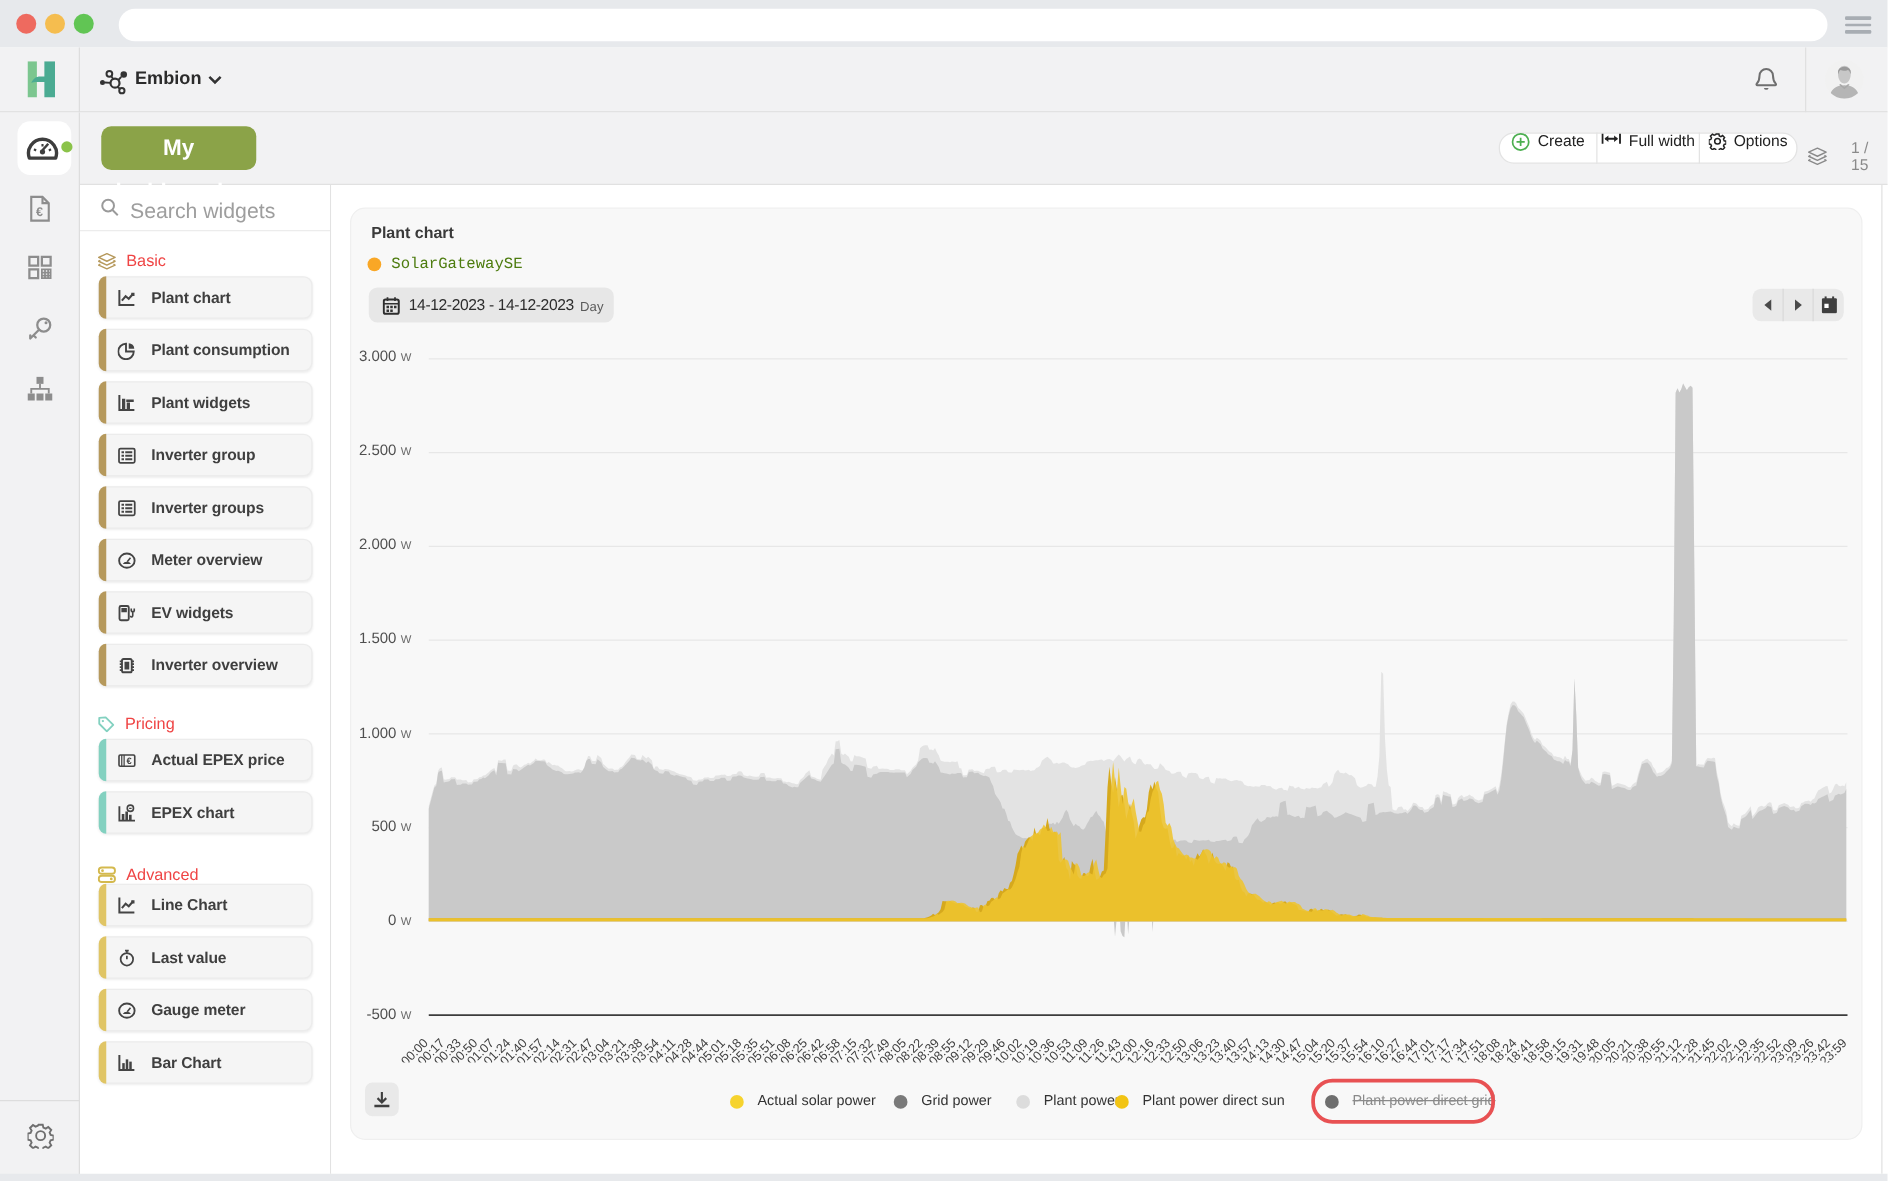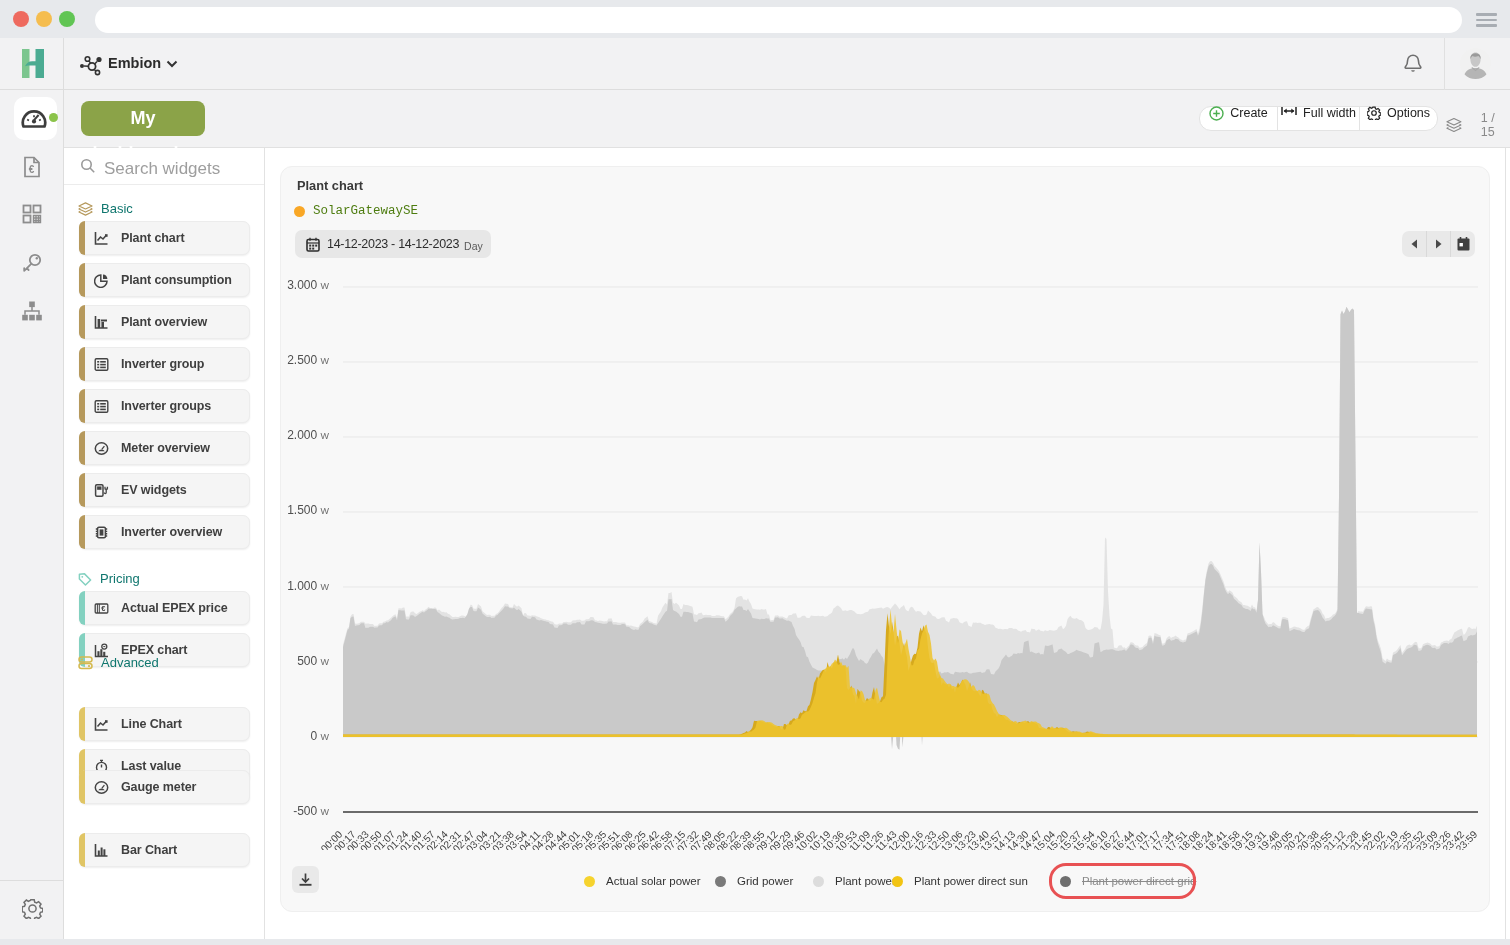--- a/index.html
+++ b/index.html
@@ -20,21 +20,21 @@
 .embion{position:absolute;left:44px;top:17px;font-size:14.5px;font-weight:bold;color:#2b2b2b}
 #bell{position:absolute;left:1403px;top:53px}
 #avsep{position:absolute;left:1444px;top:38px;width:1px;height:52px;background:#e0e0e0}
 #avatar{position:absolute;left:1460px;top:48px;width:31px;height:31px;border-radius:50%;background:#f2f2f2;overflow:hidden}
 #mydash{position:absolute;top:11px;width:124px;height:35px;background:#8ba348;border-radius:8px;color:#fff;font-weight:bold;font-size:18px;line-height:35px;text-align:center}
 #btngroup{position:absolute;left:1199px;top:106px;height:25px;background:#fff;border:1px solid #e3e3e3;border-radius:12px;display:flex;align-items:center}
 .bseg{height:25px;font-size:12.5px;color:#222;display:flex;align-items:flex-start;justify-content:center;gap:6px}
 .bsep{width:1px;height:25px;background:#e3e3e3}
 #layers115{position:absolute;left:1446px;top:111px;color:#8a8a8a;font-size:12.5px;display:flex;align-items:center;gap:19px}
 #searchrow{position:absolute;left:0;top:0;width:200px;height:37px;border-bottom:1px solid #ececec}
-.shead{position:absolute;left:78px;font-size:13px;color:#0f766e;display:flex;align-items:center;gap:8px}
+.shead{position:absolute;left:78px;font-size:13px;color:#ef4444;display:flex;align-items:center;gap:8px}
 .wcard{position:absolute;left:79px;width:171px;height:34px;background:#f5f5f5;border:1px solid #ececec;border-radius:7px;box-shadow:0 1px 2px rgba(0,0,0,0.07);display:flex;align-items:center}
 .accent{position:absolute;left:-1px;top:-1px;width:6px;height:34px;border-radius:7px 0 0 7px}
 .wicon{margin-left:14px;display:flex;align-items:center}
 .wlabel{margin-left:12px;font-size:12.5px;font-weight:bold;color:#3f3f3f;letter-spacing:-0.1px}
 #ctitle{position:absolute;left:297px;top:178px;font-size:12.8px;font-weight:bold;color:#3a3a3a}
 #sgse{position:absolute;left:313px;top:204px;font-family:"Liberation Mono",monospace;font-size:12.5px;color:#4d7c0f}
 #odot{position:absolute;left:294px;top:206px;width:11px;height:11px;border-radius:50%;background:#f9a726}
 #datepill{position:absolute;left:295px;top:230px;width:196px;height:28px;background:#e7e7e7;border-radius:7px;display:flex;align-items:center}
 #datepill .dtext{font-size:12.5px;color:#2d2d2d;margin-left:7px;white-space:nowrap;letter-spacing:-0.3px}
 #datepill .day{font-size:10.5px;color:#5a5a5a;margin-left:5px;position:relative;top:2px}
@@ -211,21 +211,21 @@
 <div class="wcard" style="top:305px">
     <div class="accent" style="background:#b6995c"></div>
     <span class="wicon">
       <svg class="" width="15" height="15" viewBox="0 0 15 15">
         <path d="M1.5 1v12h12" stroke="#444" stroke-width="1.6" fill="none"></path>
         <rect x="3.6" y="4" width="2.6" height="9" fill="#444"></rect>
         <rect x="7.4" y="7" width="2.6" height="6" fill="#444"></rect>
         <path d="M7 4.5h6v2h-6z" fill="#444"></path>
       </svg>
     </span>
-    <span class="wlabel">Plant overview</span>
+    <span class="wlabel">Plant widgets</span>
   </div>
 <div class="wcard" style="top:347px">
     <div class="accent" style="background:#b6995c"></div>
     <span class="wicon">
       <svg class="" width="15" height="15" viewBox="0 0 15 15">
         <rect x="1.2" y="1.8" width="12.6" height="11.4" rx="1.2" stroke="#444" stroke-width="1.4" fill="none"></rect>
         <rect x="3.2" y="4" width="2" height="1.6" fill="#444"></rect>
         <rect x="6.2" y="4" width="5.6" height="1.6" fill="#444"></rect>
         <rect x="3.2" y="6.8" width="2" height="1.6" fill="#444"></rect>
         <rect x="6.2" y="6.8" width="5.6" height="1.6" fill="#444"></rect>
@@ -305,21 +305,21 @@
         <path d="M1.5 2v11.5h12.5" stroke="#444" stroke-width="1.5" fill="none"></path>
         <rect x="3.4" y="8.2" width="2.1" height="5" fill="#444"></rect>
         <rect x="6.3" y="6.2" width="2.1" height="7" fill="#444"></rect>
         <rect x="9.2" y="8.8" width="2.1" height="4.4" fill="#444"></rect>
         <circle cx="10.3" cy="3.6" r="2.5" stroke="#444" stroke-width="1.3" fill="none"></circle>
         <path d="M9.3 3.6h2" stroke="#444" stroke-width="1"></path>
       </svg>
     </span>
     <span class="wlabel">EPEX chart</span>
   </div>
-<div class="shead" style="top:655px"><svg width="15" height="15" viewBox="0 0 15 15">
+<div class="shead" style="top:692px"><svg width="15" height="15" viewBox="0 0 15 15">
       <rect x="1" y="2" width="13" height="5" rx="2.5" stroke="#d4b94e" stroke-width="1.5" fill="none"></rect>
       <rect x="1" y="8.6" width="13" height="5" rx="2.5" stroke="#d4b94e" stroke-width="1.5" fill="none"></rect>
       <circle cx="4" cy="4.5" r="1.1" fill="#d4b94e"></circle>
       <circle cx="11" cy="11.1" r="1.1" fill="#d4b94e"></circle>
     </svg>Advanced</div>
 <div class="wcard" style="top:707px">
     <div class="accent" style="background:#e0c565"></div>
     <span class="wicon">
       <svg class="" width="15" height="15" viewBox="0 0 15 15">
         <path d="M1.5 1v12h12" stroke="#444" stroke-width="1.6" fill="none"></path>
@@ -332,21 +332,21 @@
 <div class="wcard" style="top:749px">
     <div class="accent" style="background:#e0c565"></div>
     <span class="wicon">
       <svg class="" width="15" height="15" viewBox="0 0 15 15">
         <circle cx="7.5" cy="8.4" r="5" stroke="#444" stroke-width="1.4" fill="none"></circle>
         <path d="M7.5 5.6v2.8M6 1.4h3M7.5 1.4v1.8" stroke="#444" stroke-width="1.4"></path>
       </svg>
     </span>
     <span class="wlabel">Last value</span>
   </div>
-<div class="wcard" style="top:770px">
+<div class="wcard" style="top:791px">
     <div class="accent" style="background:#e0c565"></div>
     <span class="wicon">
       <svg class="" width="15" height="15" viewBox="0 0 15 15">
         <ellipse cx="7.5" cy="7.5" rx="6.2" ry="5.7" stroke="#444" stroke-width="1.5" fill="none"></ellipse>
         <path d="M4.2 10.2a3.6 2.9 0 0 1 6.6 0z" fill="#444"></path>
         <path d="M7.8 8.4 10.4 5.2" stroke="#444" stroke-width="1.3"></path>
       </svg>
     </span>
     <span class="wlabel">Gauge meter</span>
   </div>

